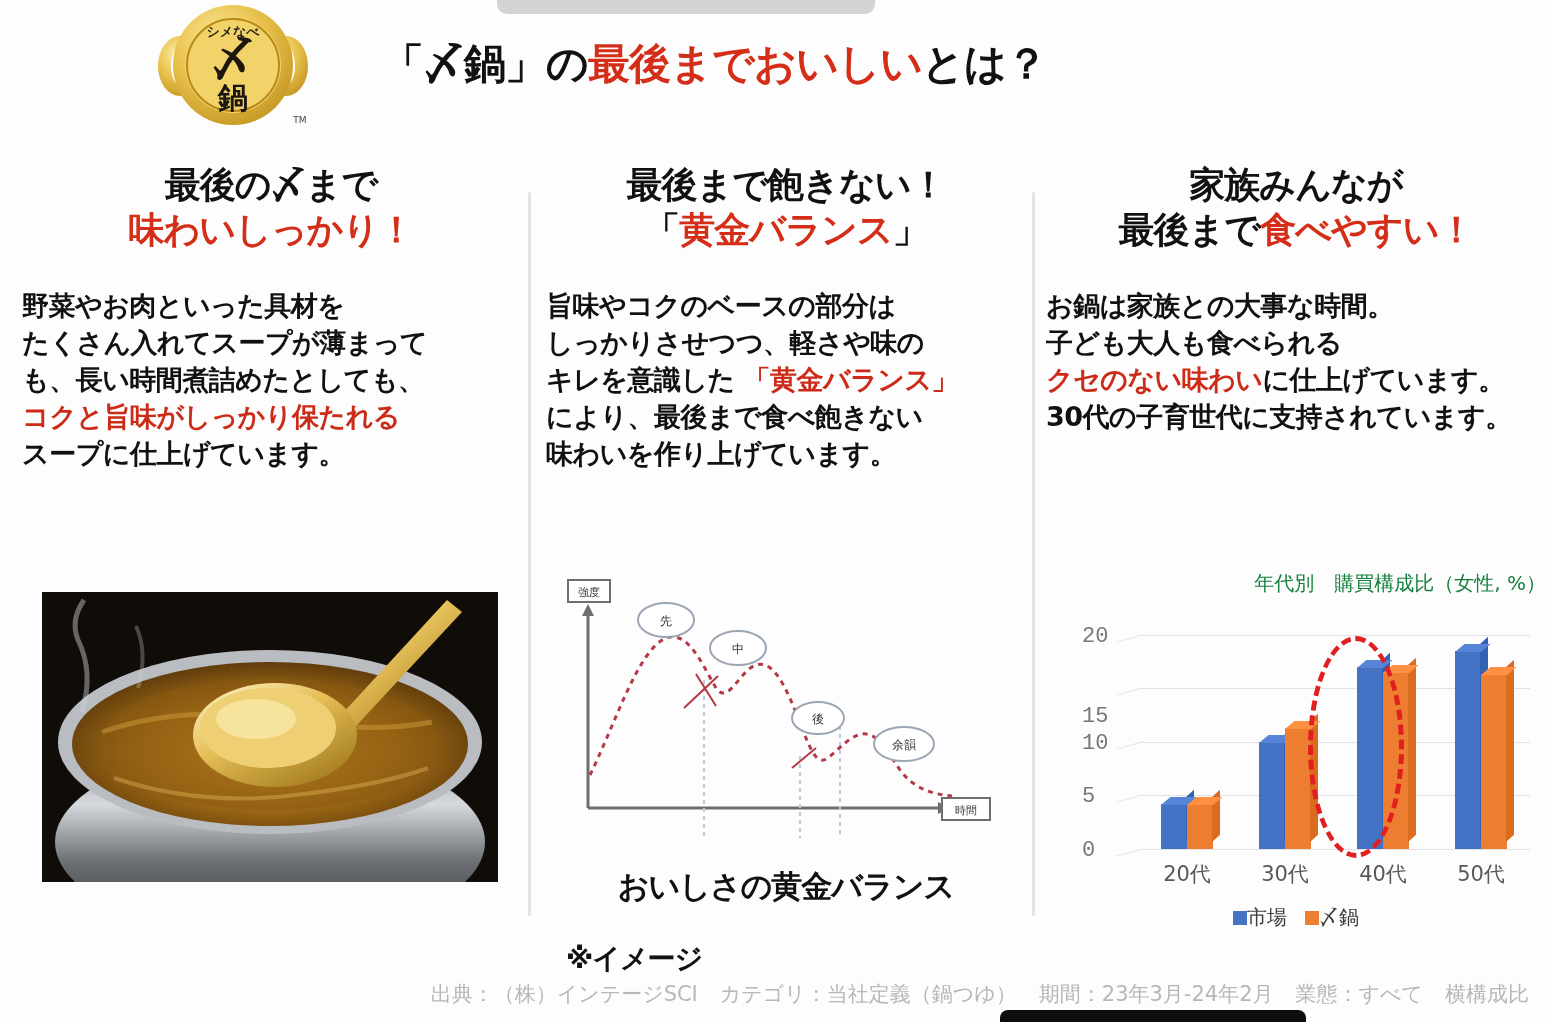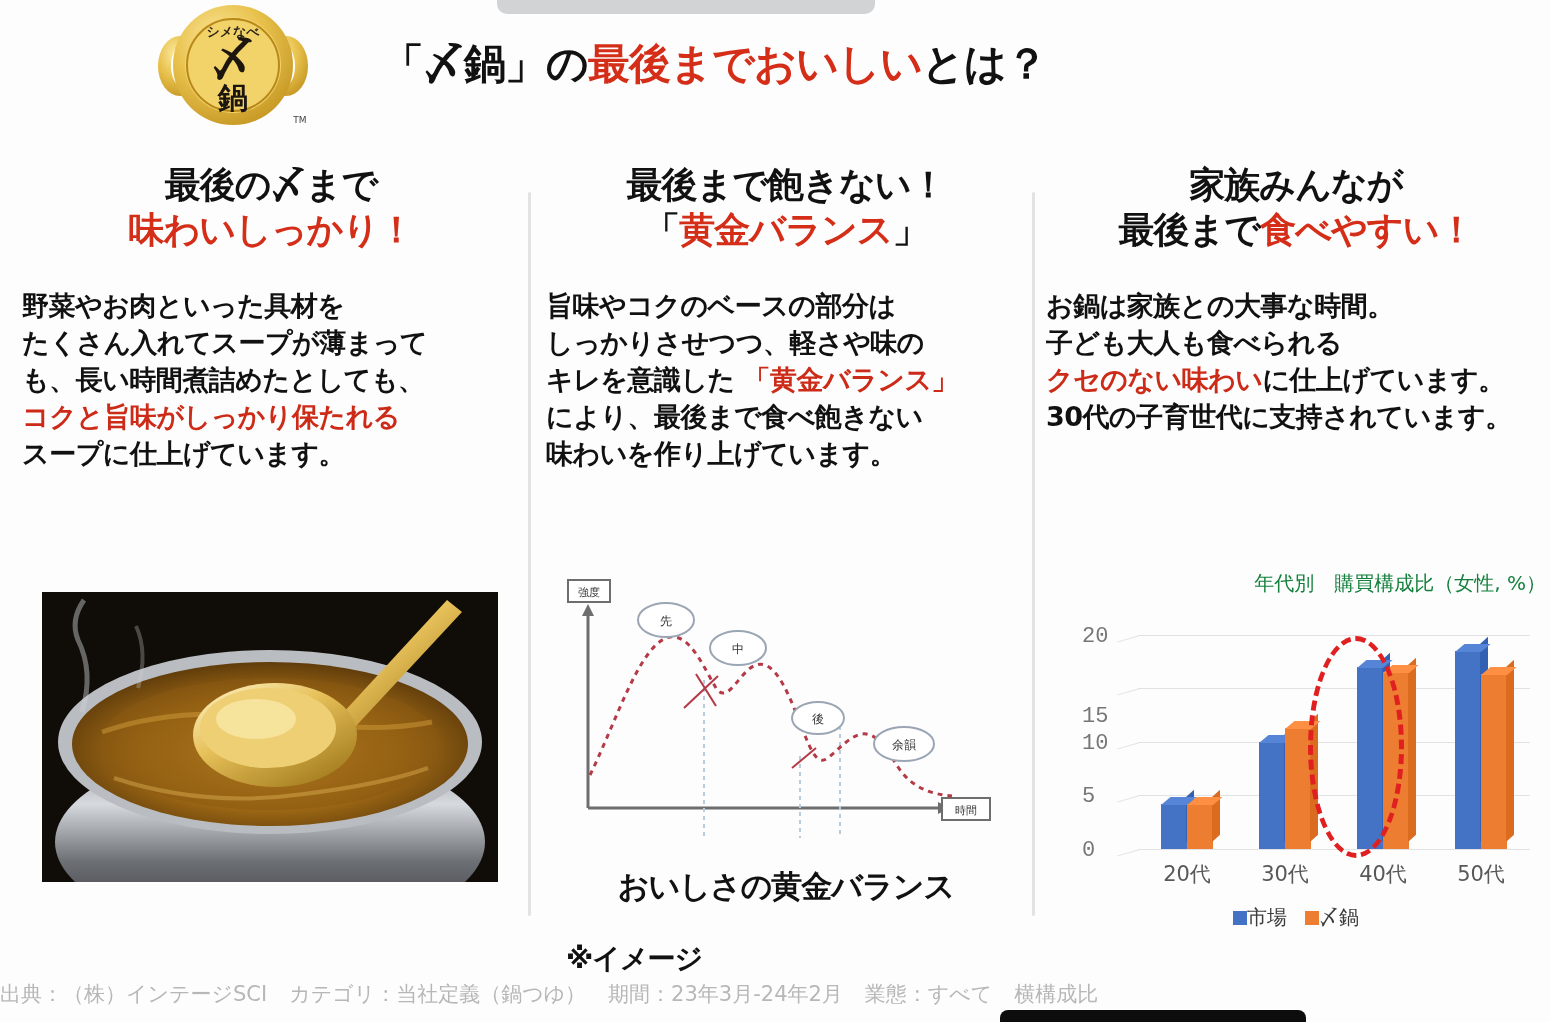--- a/index.html
+++ b/index.html
@@ -83,21 +83,21 @@
   .xlab{font-size:21px;color:#585858;}
   .legend{position:absolute;left:0;top:338px;width:500px;display:flex;
     justify-content:center;gap:18px;align-items:center;}
   .legend .item{display:flex;align-items:center;
     font-size:20px;color:#3b3b3b;}
   .legend .sw{width:14px;height:14px;display:block;}
   .ellipse{position:absolute;border:5px dashed #e02020;border-radius:50%;
     left:170px;top:12px;width:86px;height:212px;pointer-events:none;}
 
   
-  .footer{position:absolute;left:0;top:980px;width:1551px;text-align:left;
+  .footer{position:absolute;left:0;top:980px;width:1551px;text-align:right;
     font-size:21px;color:#b7b7b7;letter-spacing:0px;white-space:nowrap;}
   .footer span{margin-right:22px;}
   .bottom-black{position:absolute;left:1000px;top:1010px;width:306px;height:14px;
     background:#0d0d0d;border-radius:8px 8px 0 0;}
 </style>
 </head>
 <body>
 
 <div class="slide">
 

